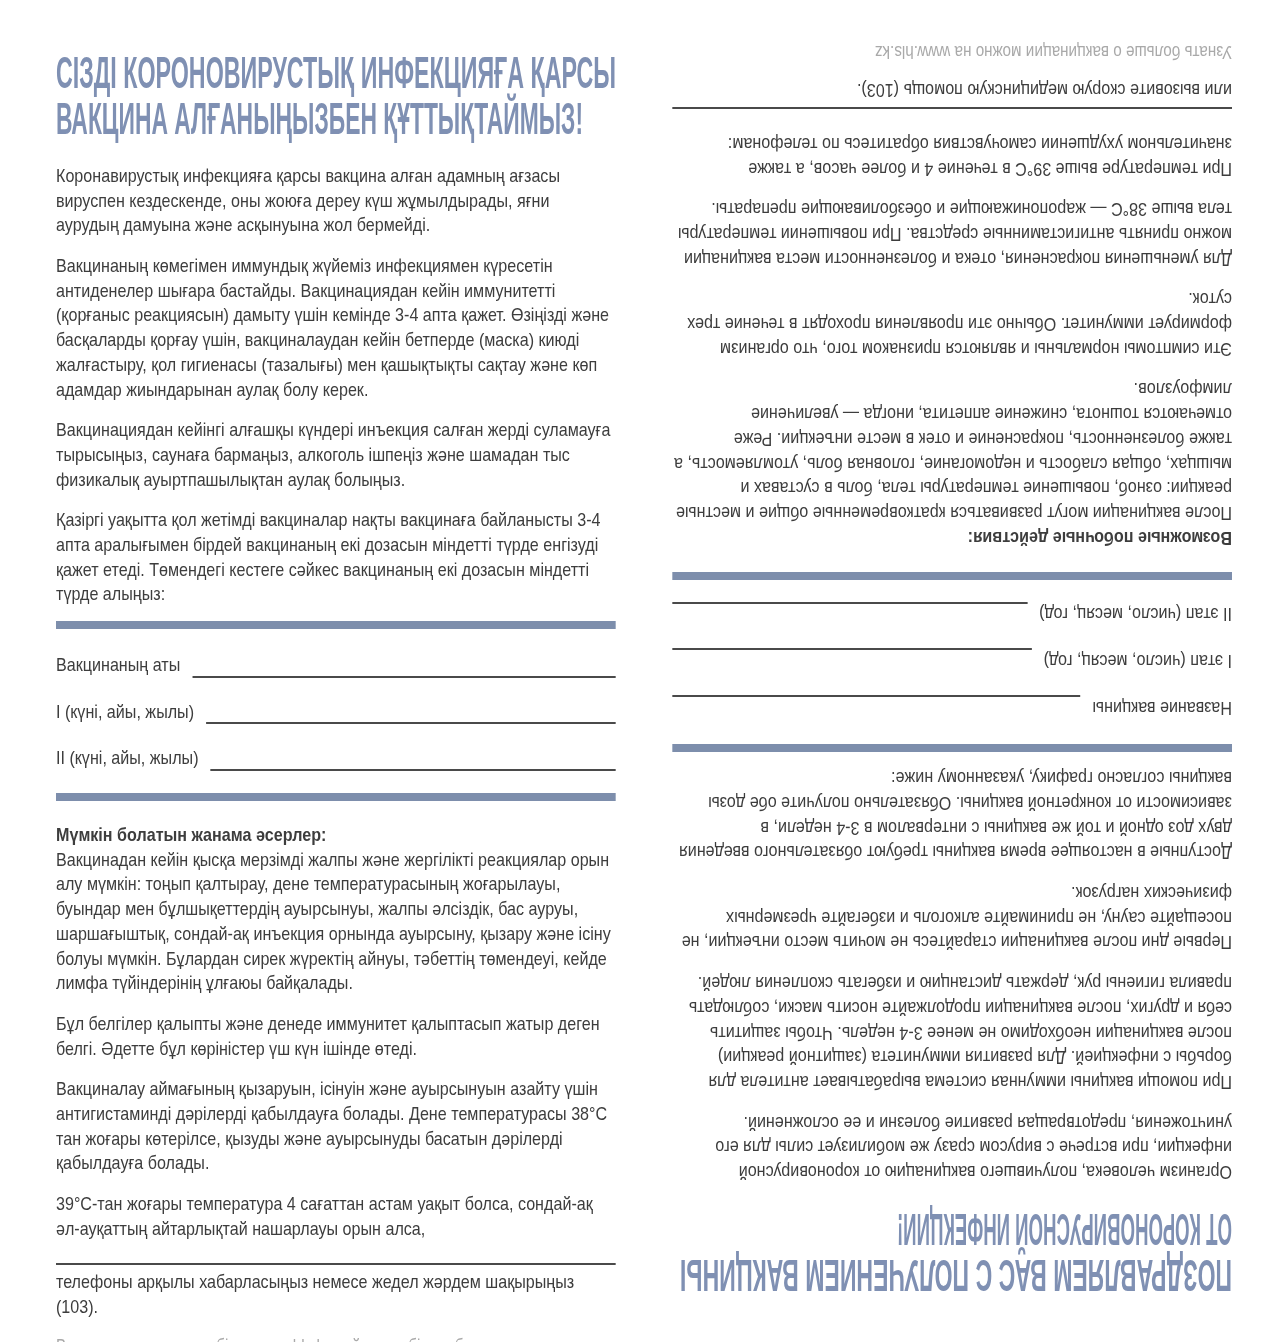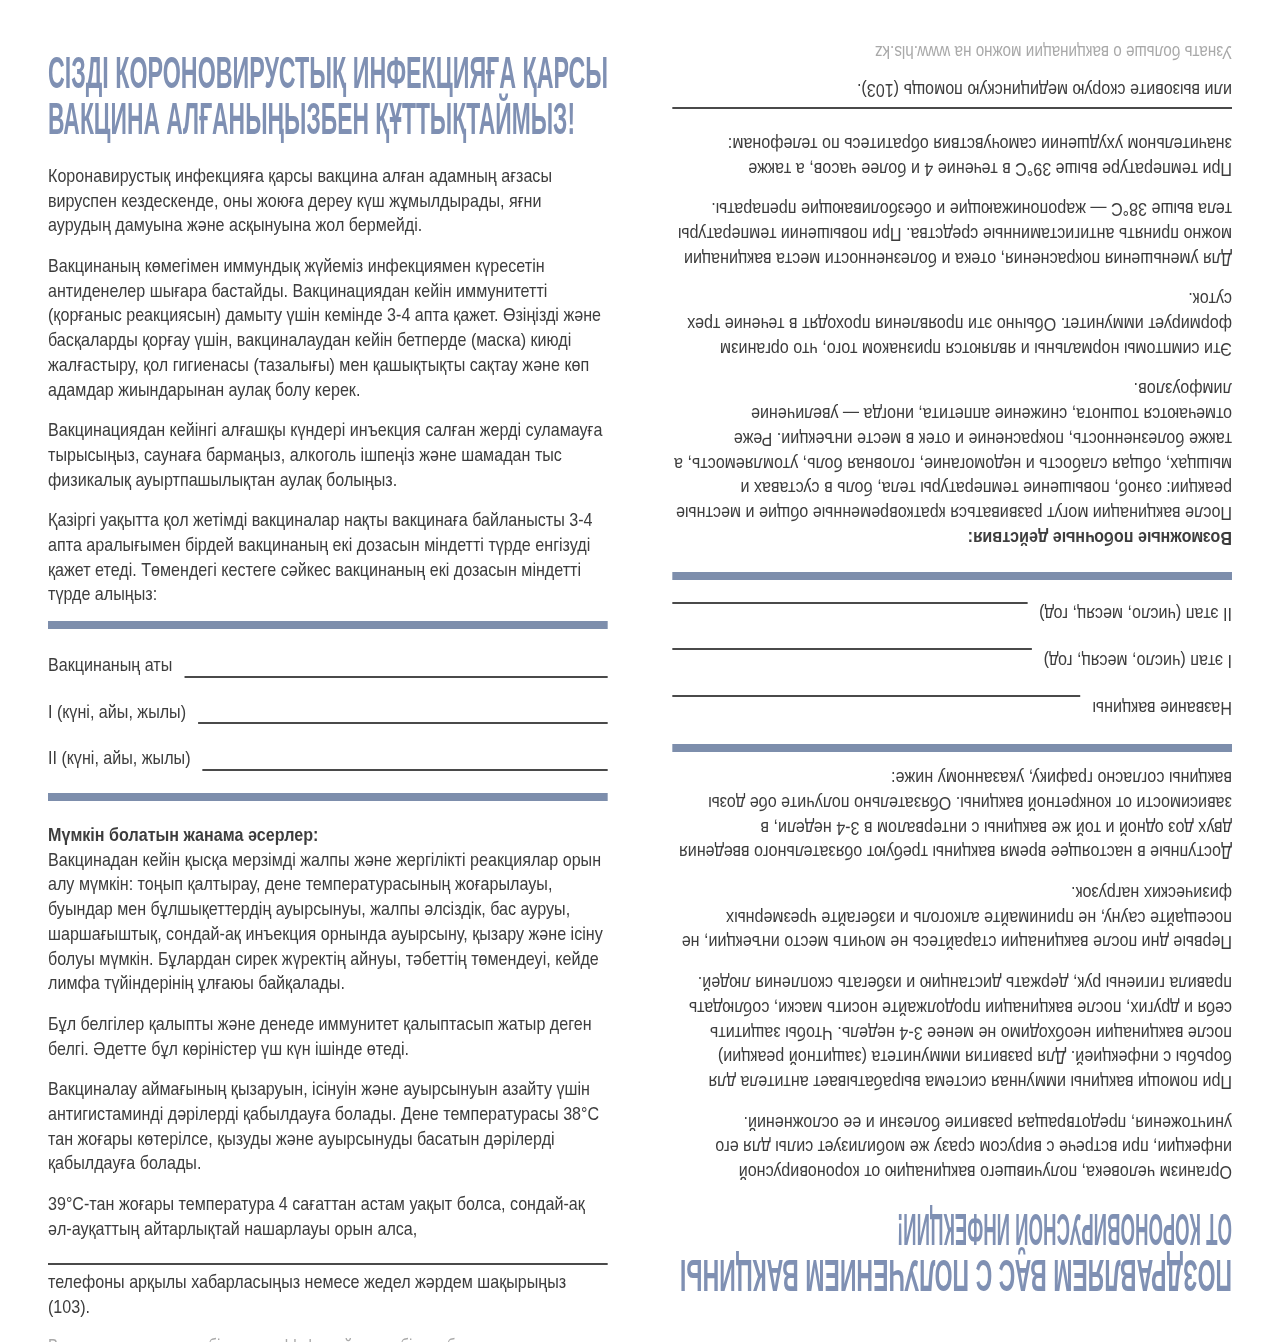--- a/index.html
+++ b/index.html
@@ -1,20 +1,20 @@
 <!DOCTYPE html>
 <html lang="kk"><head>
 <meta charset="utf-8">
 <style>
   html,body { margin:0; padding:0; background:#ffffff; }
   body { width:1280px; height:1342px; font-family:"Liberation Sans", sans-serif; }
   .sheet { position:relative; width:1280px; height:1342px; background:#ffffff; overflow:hidden; }
 
   .page { position:absolute; top:40px; width:560px; height:1268px; }
-  #page-left  { left:48px; }
+  #page-left  { left:56px; }
   #page-right { left:672px; transform:rotate(180deg); }
 
   
   .condense { width:660px; transform:scaleX(0.848); transform-origin:0 0; }
 
   .title-svg { display:block; margin:10px 0 18px 0; overflow:visible; }
   .title-svg text {
     font-family:"Liberation Sans", sans-serif;
     font-weight:bold;
     font-size:45px;

